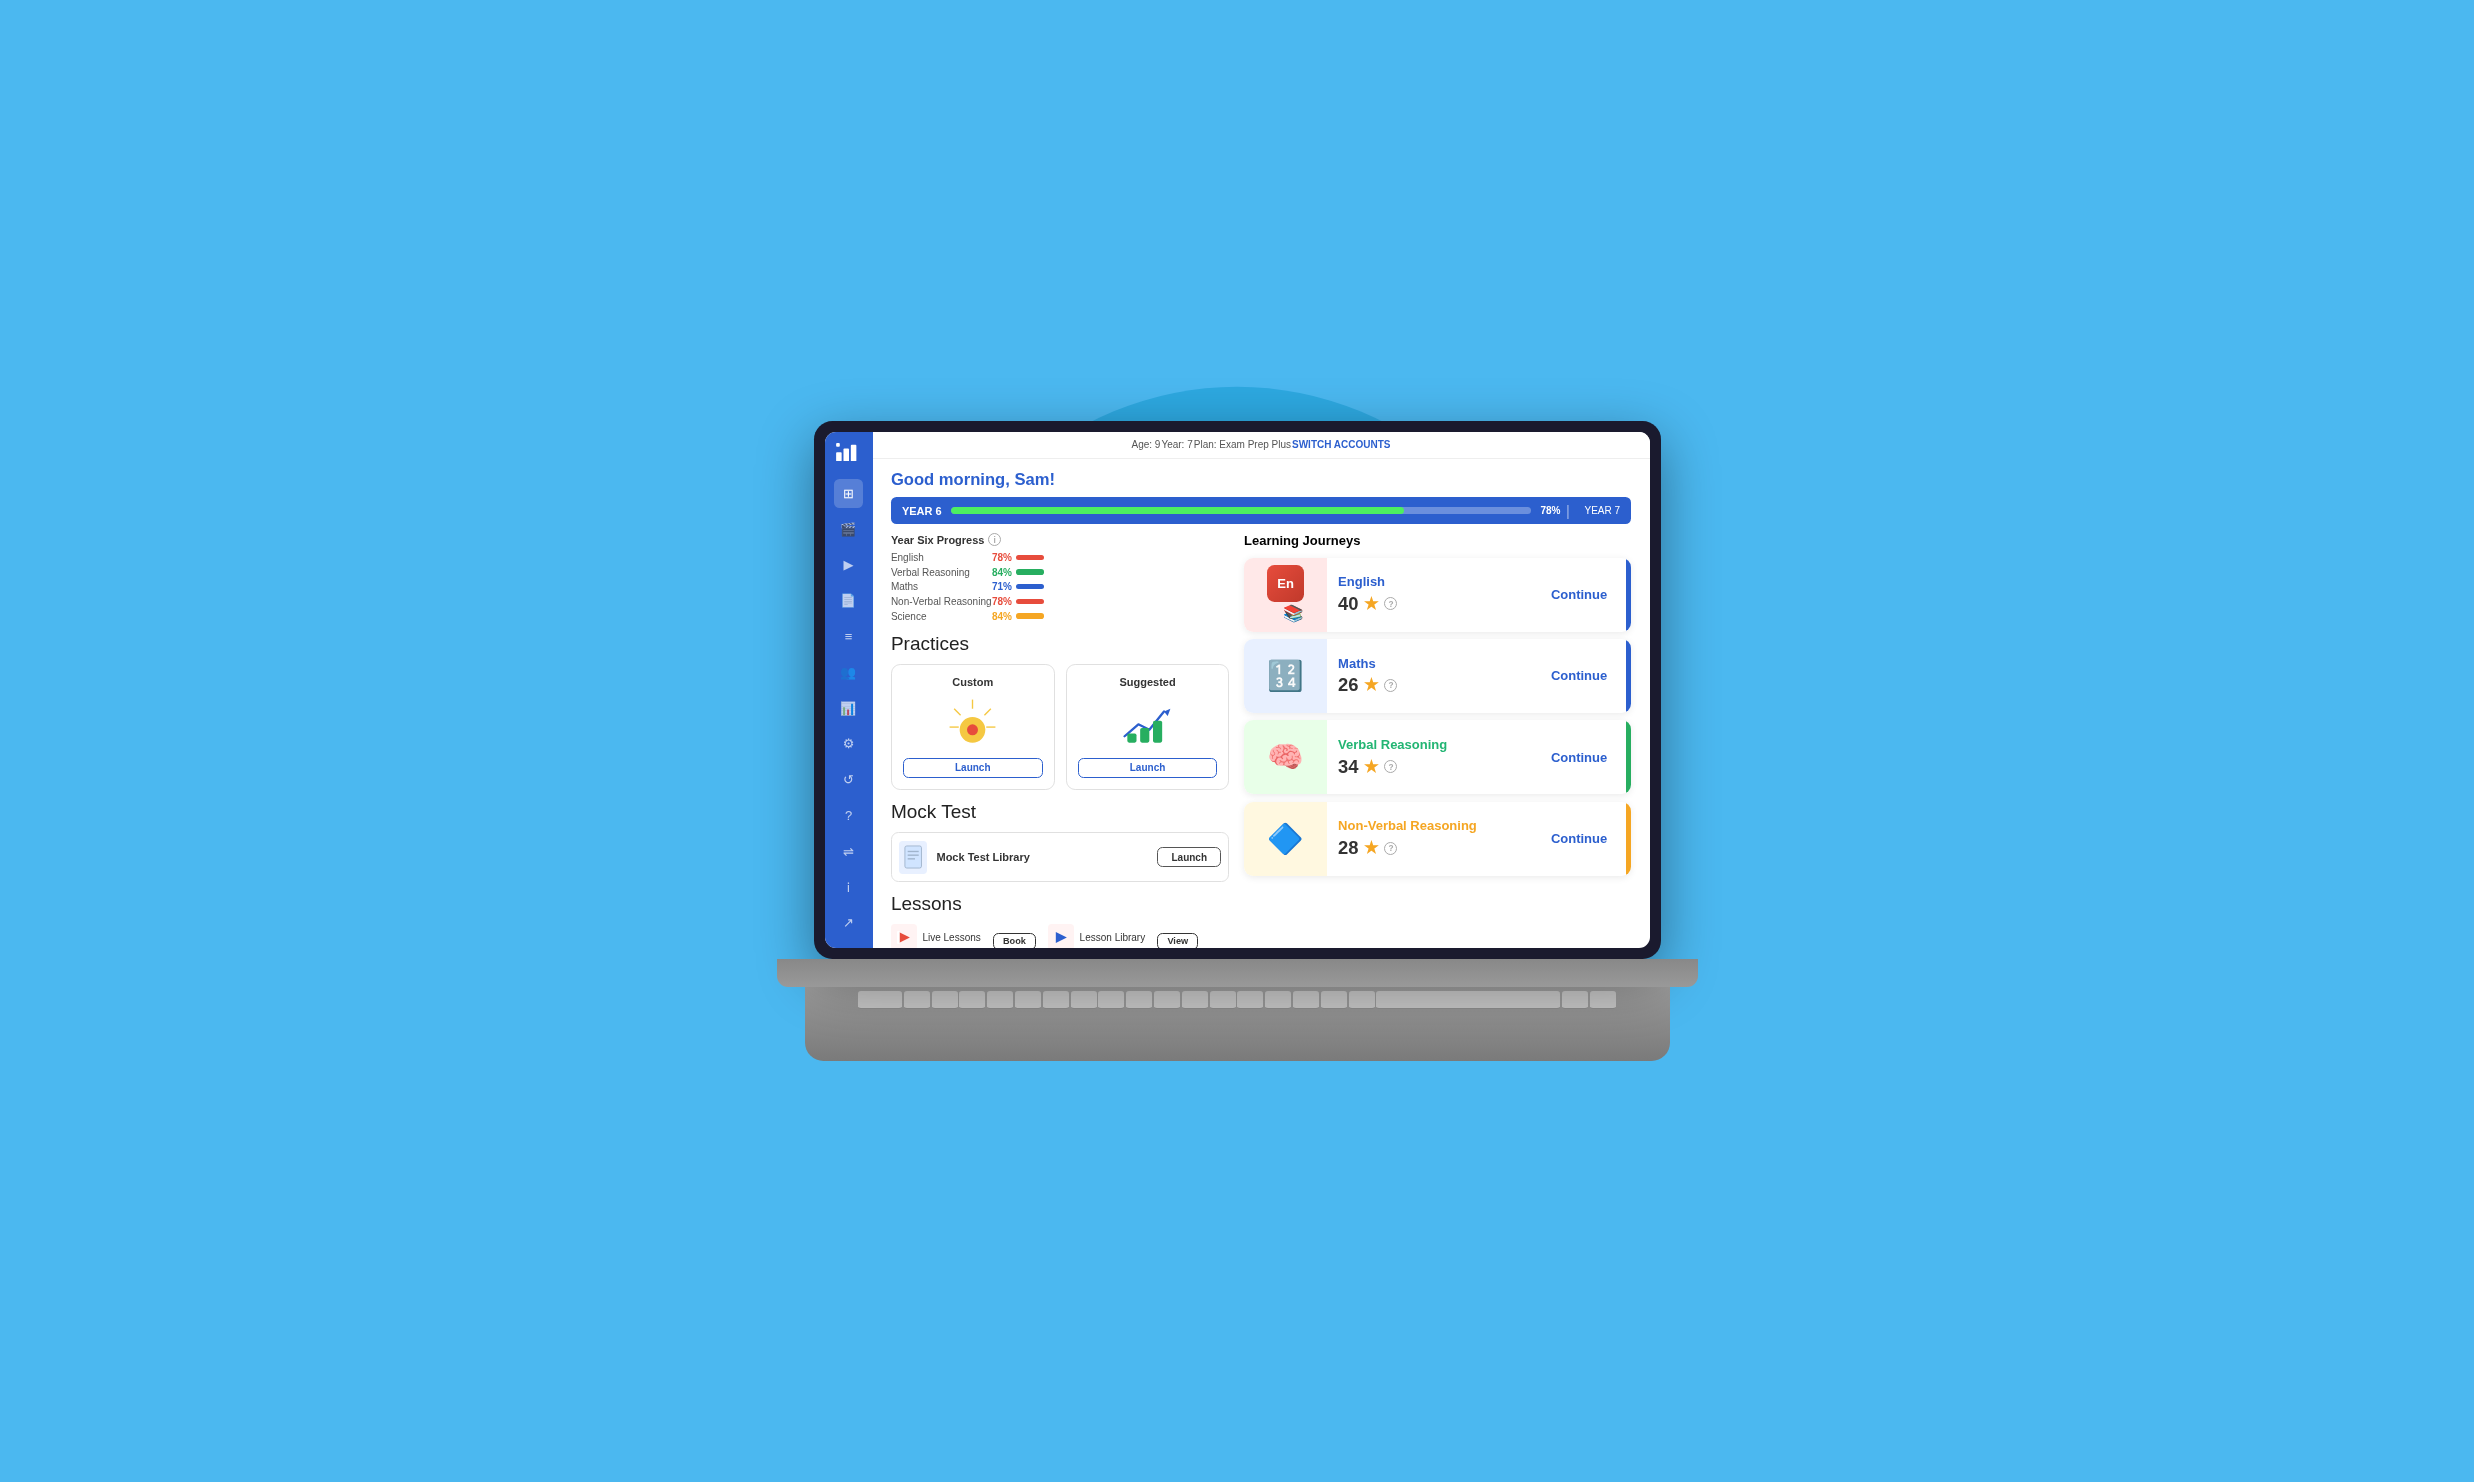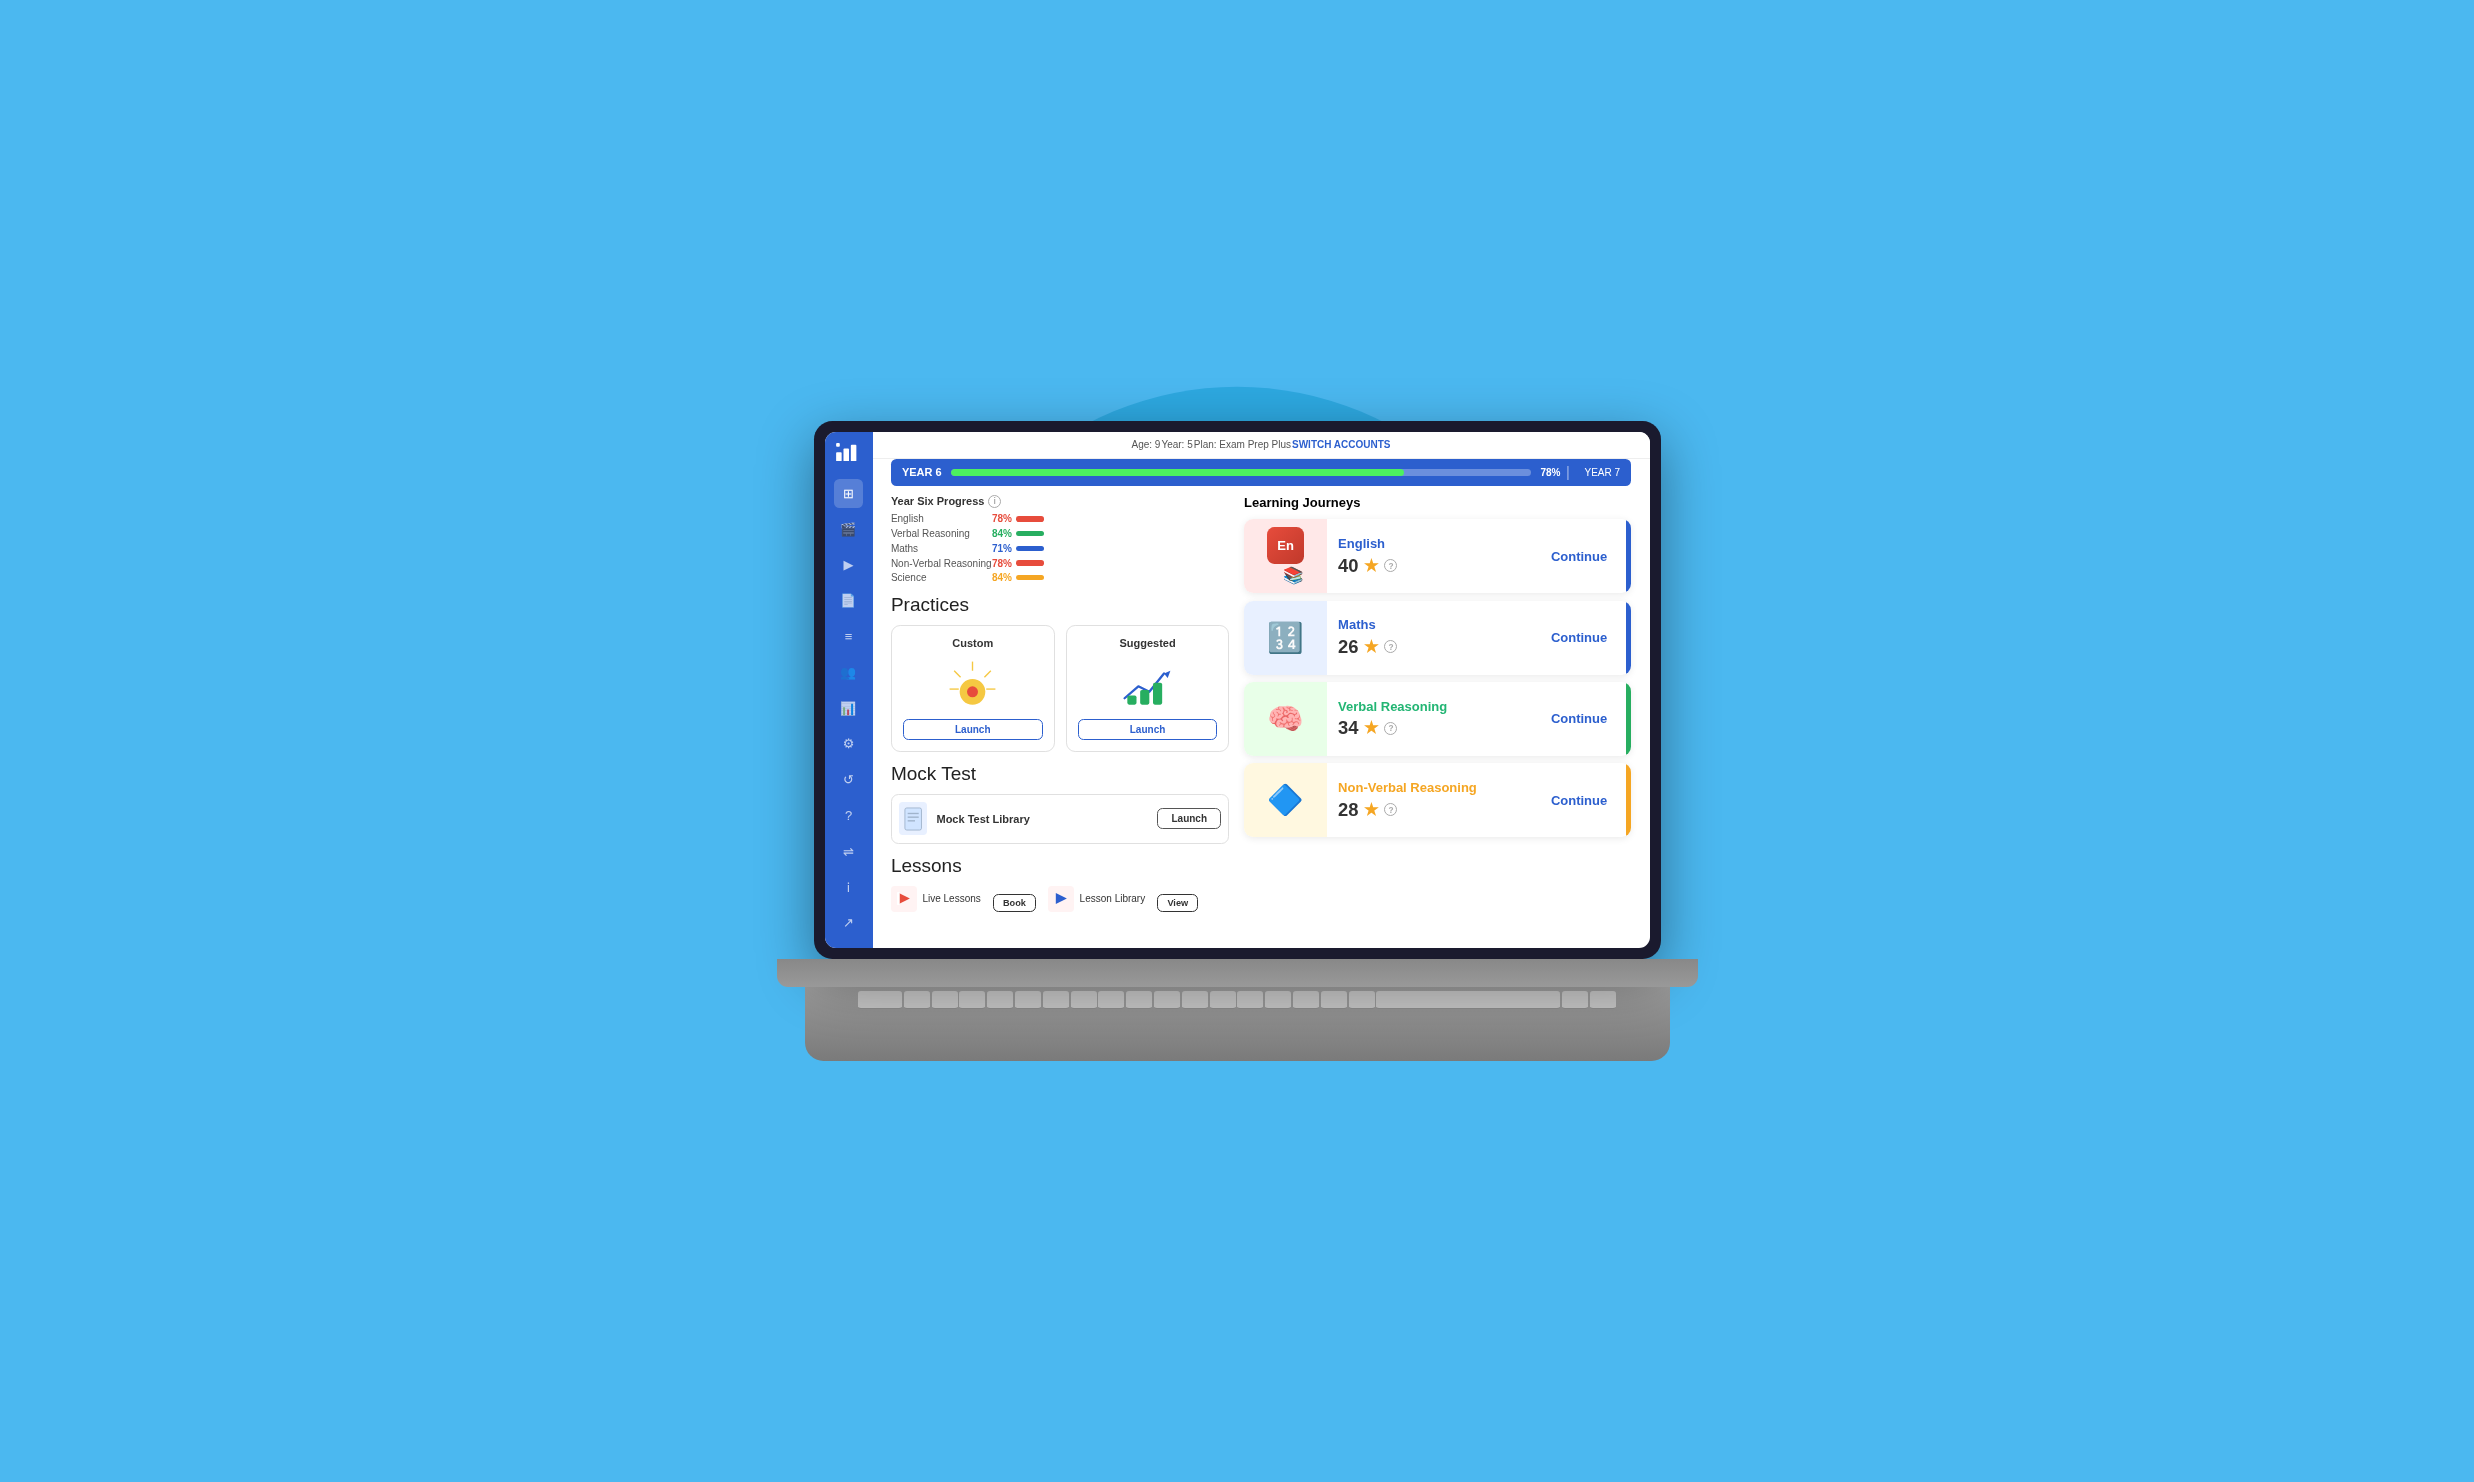--- a/index.html
+++ b/index.html
@@ -545,25 +545,28 @@
         <div class="sidebar-icon">?</div>
         <div class="sidebar-icon">⇌</div>
         <div class="sidebar-icon">ℹ</div>
         <div class="sidebar-icon">↗</div>
       </div>
 
       <div class="main-content">
 
         <div class="top-bar">
           <span>Age: 9</span>
-          <span>Year: 5</span>
+          <span>Year: 7</span>
           <span>Plan: Exam Prep Plus</span>
           <span class="switch-accounts">SWITCH ACCOUNTS</span>
         </div>
 
+        <div class="greeting">
+          <span>Good morning, </span><span style="color:#2c5fce;font-weight:700;">Sam!</span>
+        </div>
 
         <div class="content-scroll">
 
           <div class="year-bar">
             <span class="year-label">YEAR 6</span>
             <div class="progress-bar">
               <div class="progress-fill" style="width:78%"></div>
             </div>
             <span class="pct">78%</span>
             <span style="color:rgba(255,255,255,0.5);margin:0 5.5px">|</span>

